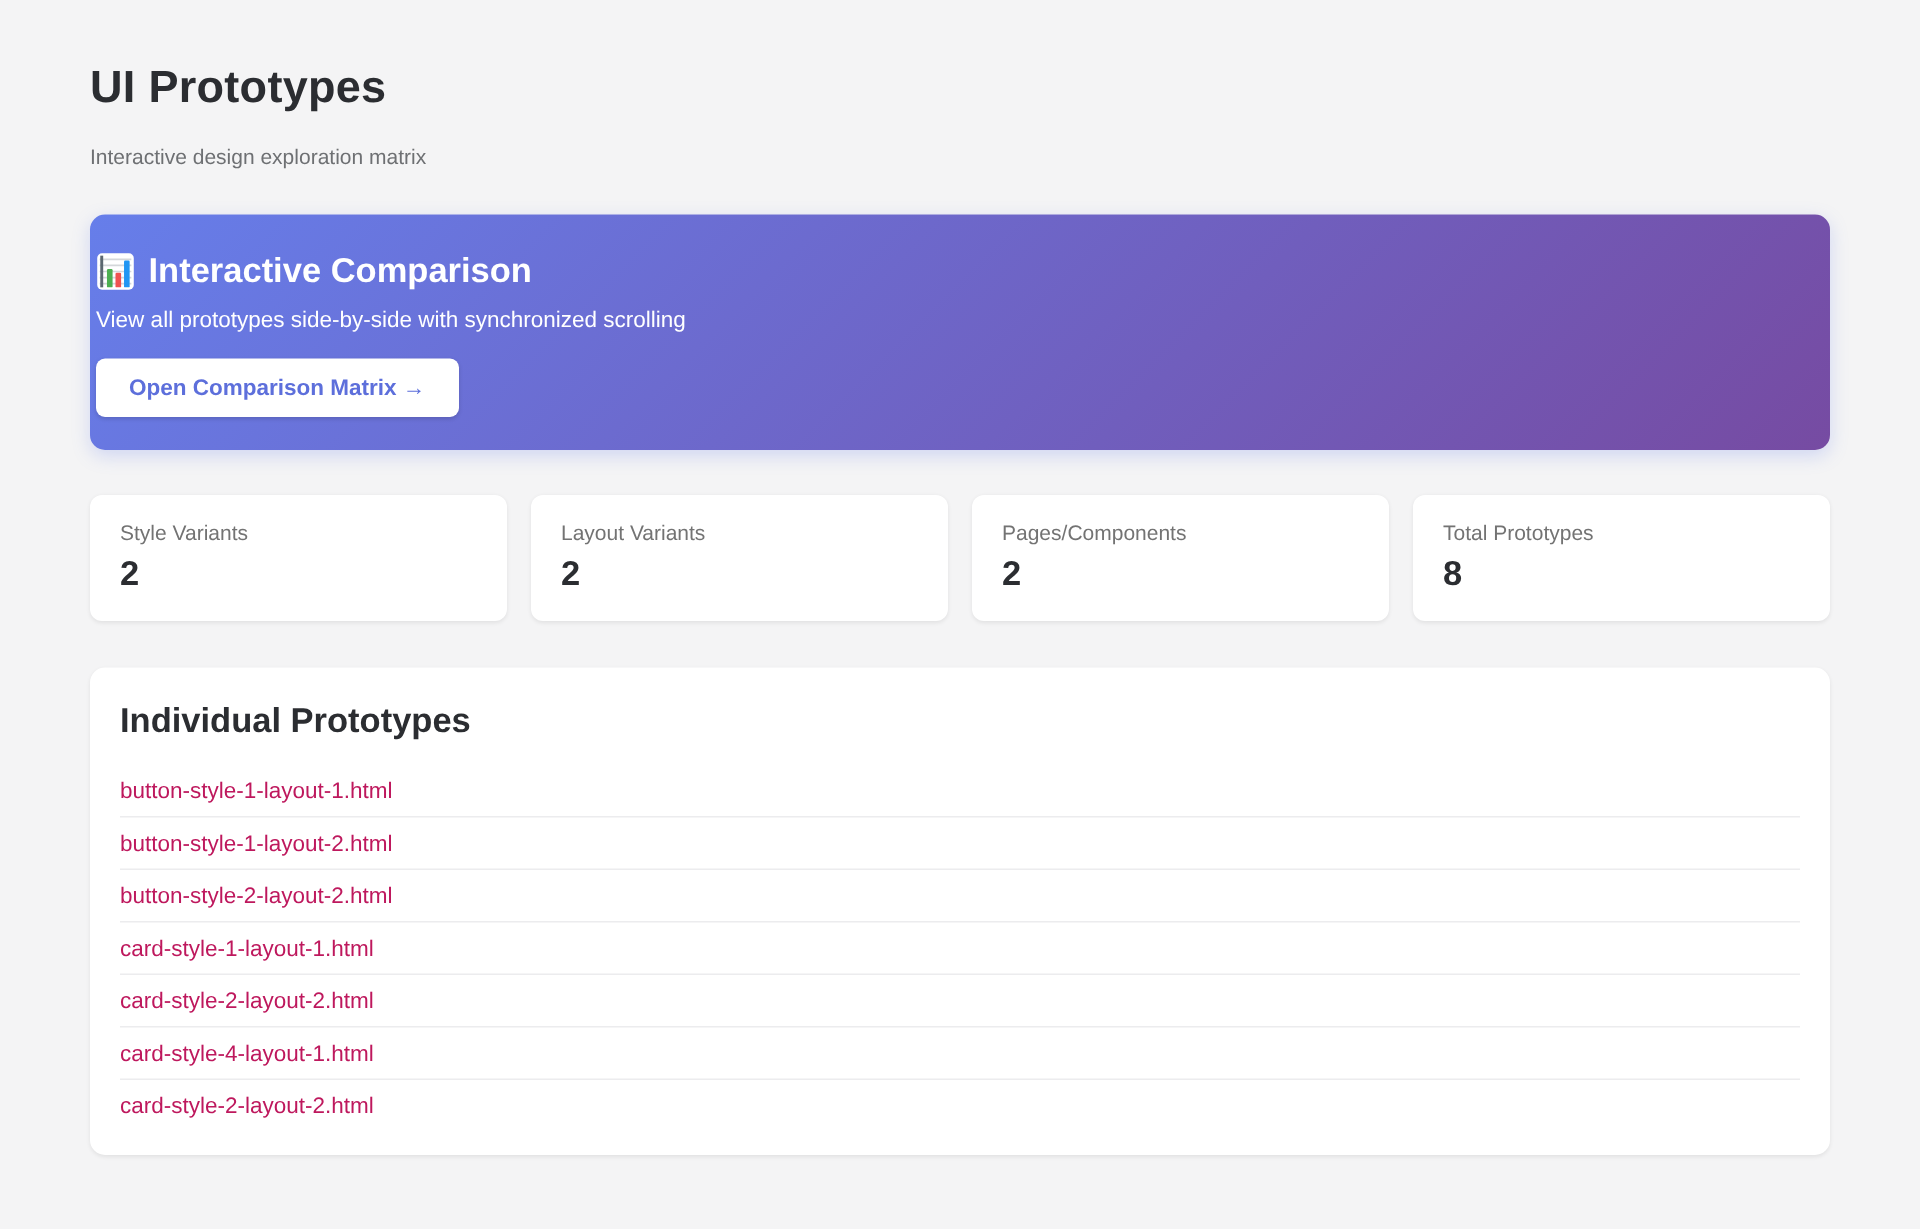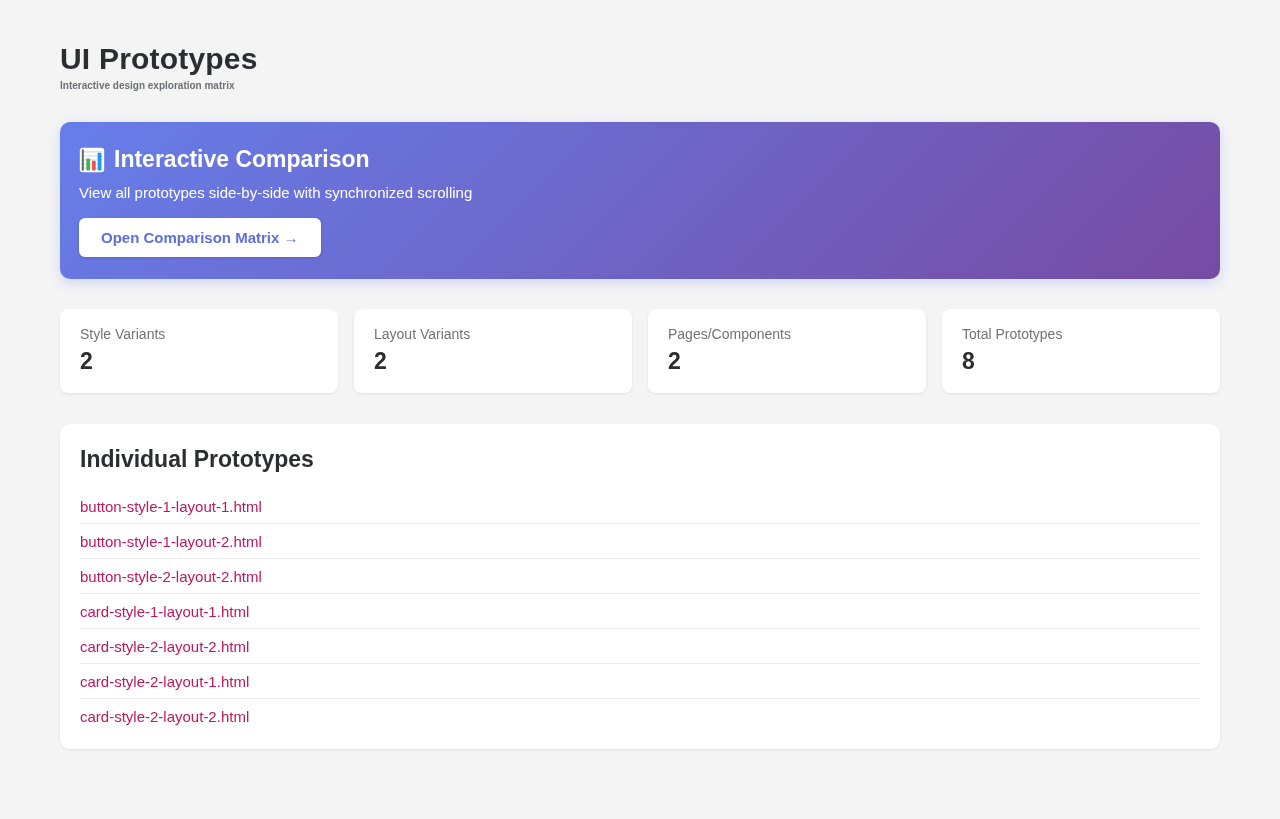--- a/index.html
+++ b/index.html
@@ -17,31 +17,30 @@
     padding-bottom: 40px;
   }
   
   .page-title {
     font-size: 30px;
     font-weight: bold;
     color: #2b2d31;
     letter-spacing: 0.2px;
   }
   .page-subtitle {
-    margin-top: 4px;
-    font-size: 10px;
+    margin-top: 20px;
+    font-size: 14px;
     color: #6e7073;
-    font-weight: bold;
   }
   
   .banner {
     margin-top: 31px;
     border-radius: 10px;
     background: linear-gradient(135deg, #667eea 0%, #764ba2 100%);
-    padding: 24px 20px 22px 19px;
+    padding: 24px 20px 22px 4px;
     color: #ffffff;
     box-shadow: 0 4px 12px rgba(102, 126, 234, 0.25);
   }
   .banner-title-row {
     display: flex;
     align-items: center;
     gap: 9px;
   }
   .banner-icon {
     width: 26px;
@@ -189,21 +188,21 @@
       <li class="proto-item">
         <a class="proto-link">button-style-2-layout-2.html</a>
       </li>
       <li class="proto-item">
         <a class="proto-link">card-style-1-layout-1.html</a>
       </li>
       <li class="proto-item">
         <a class="proto-link">card-style-2-layout-2.html</a>
       </li>
       <li class="proto-item">
-        <a class="proto-link">card-style-2-layout-1.html</a>
+        <a class="proto-link">card-style-4-layout-1.html</a>
       </li>
       <li class="proto-item">
         <a class="proto-link">card-style-2-layout-2.html</a>
       </li>
     </ul>
   </div>
 
 </div>
 
 </body></html>

